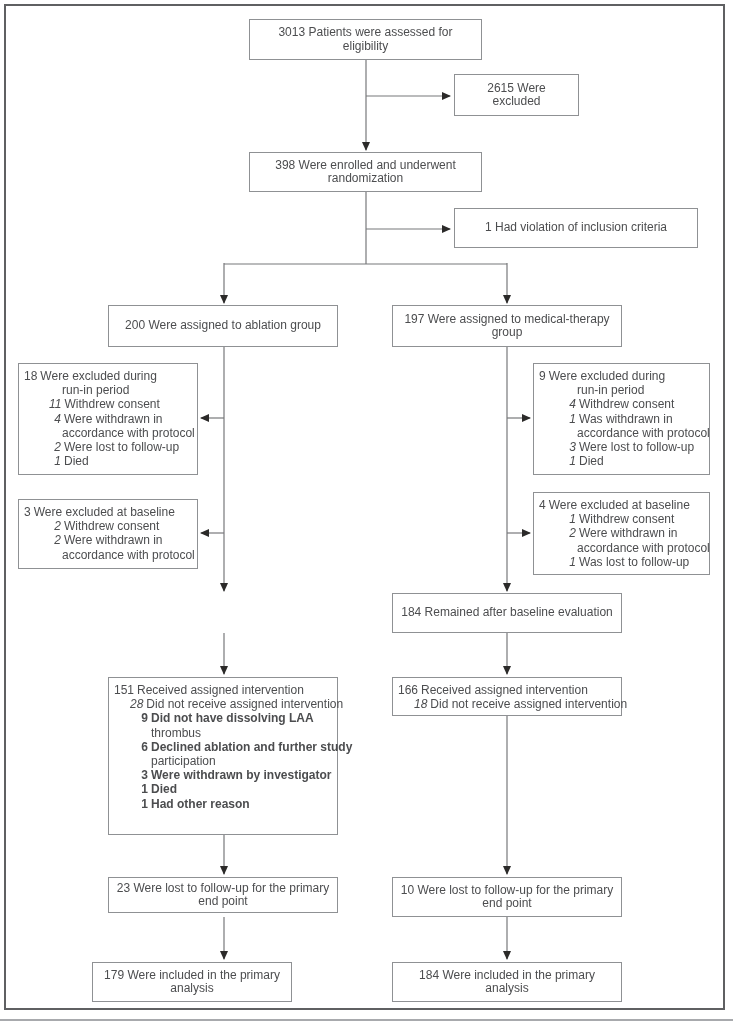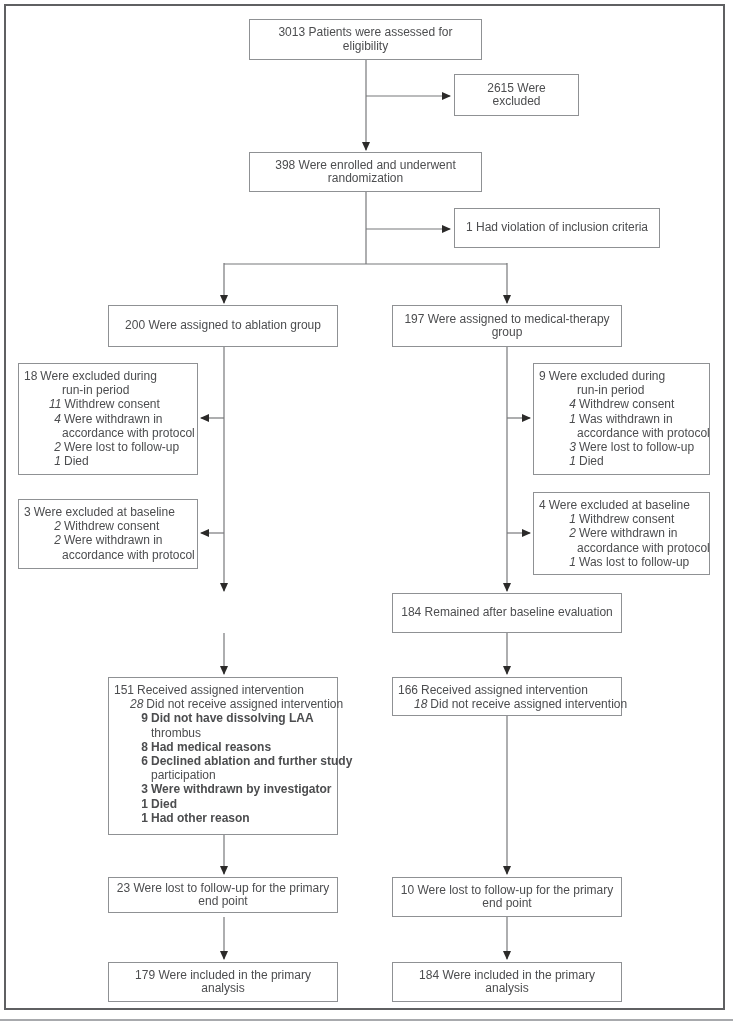--- a/index.html
+++ b/index.html
@@ -86,21 +86,21 @@
   </div>
 
   <div class="box center" style="left:454px;top:74px;width:125px;height:42px">
     <span>2615 Were excluded</span>
   </div>
 
   <div class="box center" style="left:249px;top:152px;width:233px;height:40px">
     <span>398 Were enrolled and underwent randomization</span>
   </div>
 
-  <div class="box center" style="left:454px;top:208px;width:206px;height:40px">
+  <div class="box center" style="left:454px;top:208px;width:244px;height:40px">
     <span>1 Had violation of inclusion criteria</span>
   </div>
 
   <div class="box center" style="left:108px;top:305px;width:230px;height:42px">
     <span>200 Were assigned to ablation group</span>
   </div>
 
   <div class="box center" style="left:392px;top:305px;width:230px;height:42px">
     <span>197 Were assigned to medical-therapy group</span>
   </div>
@@ -143,42 +143,41 @@
 
   <div class="box center" style="left:392px;top:593px;width:230px;height:40px">
     <span>184 Remained after baseline evaluation</span>
   </div>
 
   <div class="box detail deep" style="left:108px;top:677px;width:230px;height:158px">
       <div class="ln l0"><span class="num">151</span>Received assigned intervention</div>
       <div class="ln l1"><span class="num">28</span>Did not receive assigned intervention</div>
       <div class="ln l2"><span class="num">9</span>Did not have dissolving LAA</div>
       <div class="ln lw">thrombus</div>
-      <div class="ln l2"><span class="num">8</span>Had medical reasons</div>
       <div class="ln l2"><span class="num">6</span>Declined ablation and further study</div>
       <div class="ln lw">participation</div>
       <div class="ln l2"><span class="num">3</span>Were withdrawn by investigator</div>
       <div class="ln l2"><span class="num">1</span>Died</div>
       <div class="ln l2"><span class="num">1</span>Had other reason</div>
     </div>
 
   <div class="box detail deep" style="left:392px;top:677px;width:230px;height:39px">
       <div class="ln l0"><span class="num">166</span>Received assigned intervention</div>
       <div class="ln l1"><span class="num">18</span>Did not receive assigned intervention</div>
     </div>
 
   <div class="box center" style="left:108px;top:877px;width:230px;height:36px">
     <span>23 Were lost to follow-up for the primary end point</span>
   </div>
 
   <div class="box center" style="left:392px;top:877px;width:230px;height:40px">
     <span>10 Were lost to follow-up for the primary end point</span>
   </div>
 
-  <div class="box center" style="left:108px;top:962px;width:230px;height:40px">
+  <div class="box center" style="left:92px;top:962px;width:200px;height:40px">
     <span>179 Were included in the primary analysis</span>
   </div>
 
   <div class="box center" style="left:392px;top:962px;width:230px;height:40px">
     <span>184 Were included in the primary analysis</span>
   </div>
 
 </div>
 
 </body></html>

